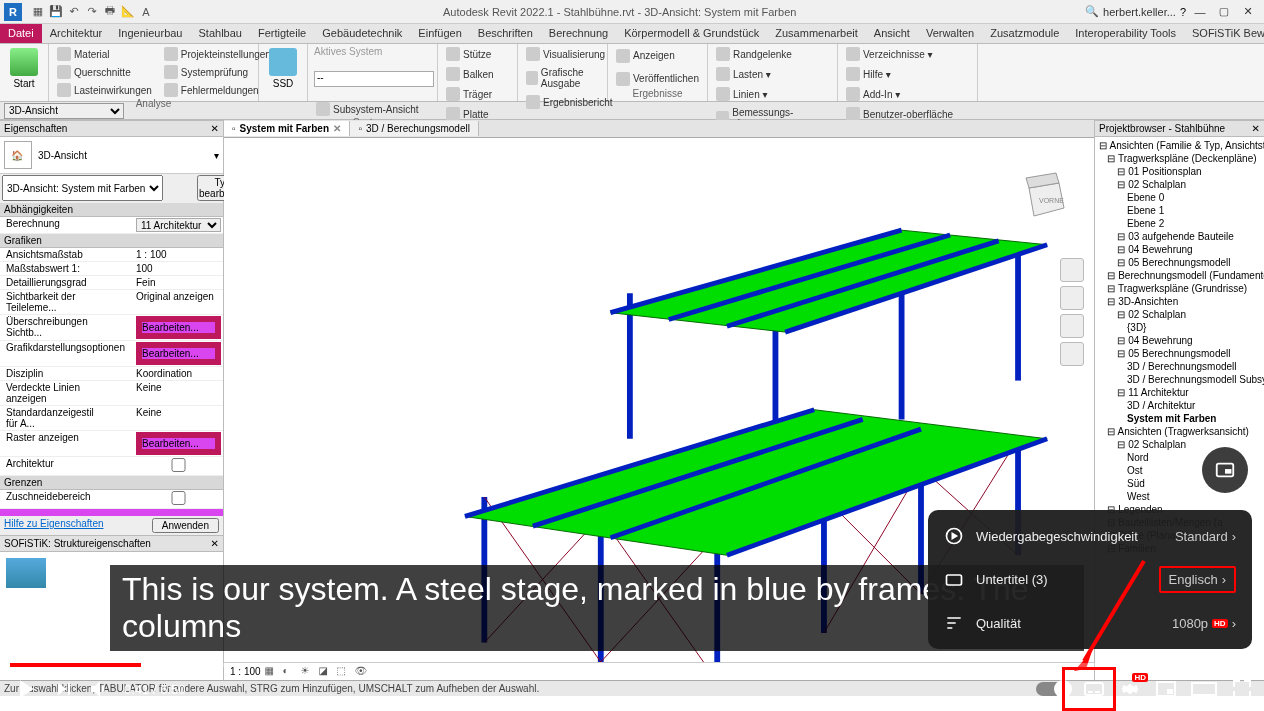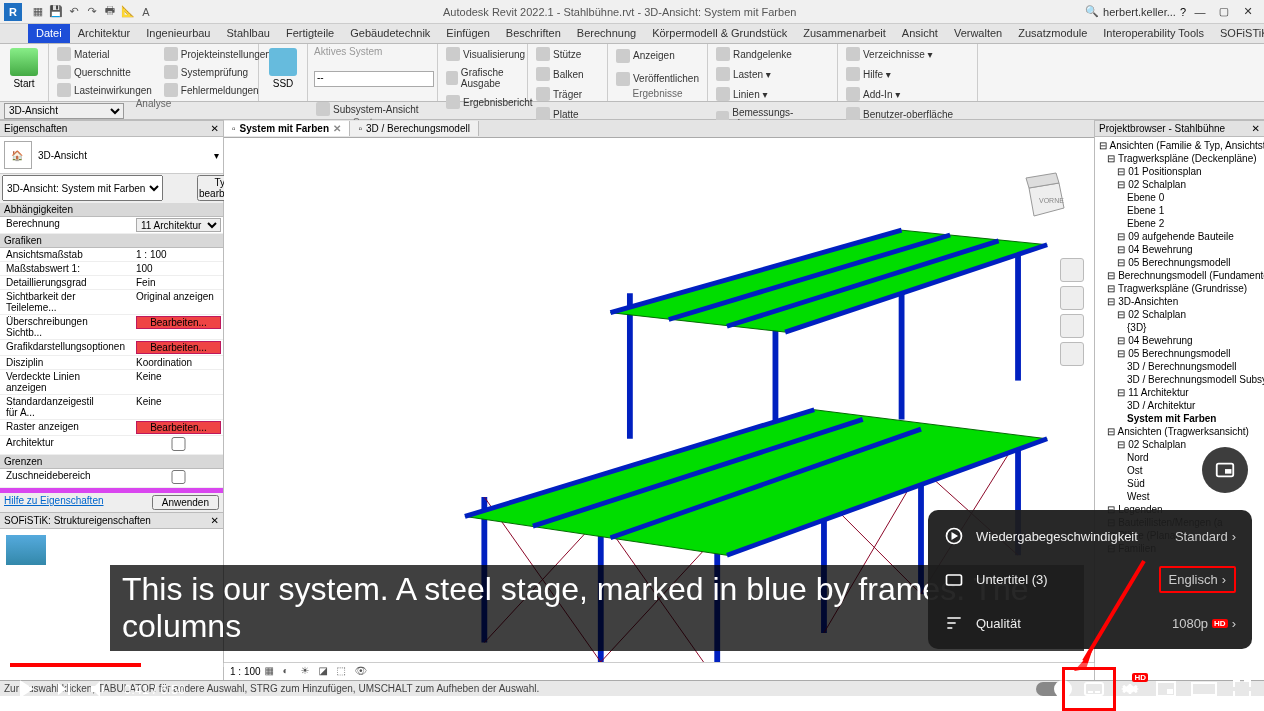--- a/index.html
+++ b/index.html
@@ -11,21 +11,21 @@
 .titlebar .qat { display:flex; gap:2px; margin-left:4px;}
 .titlebar .qat span { width:16px; height:16px; display:flex; align-items:center; justify-content:center; color:#555; cursor:pointer;}
 .titlebar .title { flex:1; text-align:center; color:#555; }
 .titlebar .right { display:flex; gap:4px; align-items:center; padding-right:6px;}
 .titlebar .right .user { color:#333; }
 .titlebar .right .winbtn { width:20px; height:16px; display:flex; align-items:center; justify-content:center; color:#333; cursor:pointer; }
 
 
 .ribbontabs { height:20px; background:#e6e6e6; display:flex; font-size:11px; border-bottom:1px solid #bbb; }
 .ribbontabs .tab { padding:3px 8px; color:#333; cursor:pointer; white-space:nowrap; }
-.ribbontabs .tab.file { background:#1d4ed8; color:#fff;margin-left:28px; }
+.ribbontabs .tab.file { background:#be185d; color:#fff; }
 
 
 .ribbon { height:58px; background:#f5f5f5; display:flex; font-size:10px; border-bottom:1px solid #bbb; }
 .ribbon .group { border-right:1px solid #ccc; padding:2px 6px; display:flex; flex-direction:column; justify-content:space-between; }
 .ribbon .group .items { display:flex; gap:4px; flex-wrap:wrap; flex:1; align-items:center;}
 .ribbon .group .item { display:flex; align-items:center; gap:3px; color:#333; cursor:pointer; padding:1px 2px;}
 .ribbon .group .item .icon { width:14px; height:14px; background:#ccc; border-radius:2px;}
 .ribbon .group .label { text-align:center; color:#666; font-size:10px;}
 .ribbon .bigitem { display:flex; flex-direction:column; align-items:center; gap:2px; cursor:pointer; padding:2px 4px;}
 .ribbon .bigitem .icon { width:28px; height:28px; background:#5bb; border-radius:3px;}
@@ -39,23 +39,23 @@
 .main { display:flex; height:560px; }
 .leftpanel { width:224px; display:flex; flex-direction:column; border-right:1px solid #bbb; font-size:10px; background:#f2f2f2;}
 .panel-header { background:#e2e2e2; padding:2px 4px; display:flex; justify-content:space-between; border-bottom:1px solid #bbb; border-top:1px solid #bbb;}
 .panel-header .close { cursor:pointer; }
 .prop-top { padding:4px; display:flex; align-items:center; gap:6px; background:#fff; border-bottom:1px solid #ccc;}
 .prop-top .icon { width:28px; height:28px; border:1px solid #aaa; display:flex; align-items:center; justify-content:center;}
 .prop-row { display:flex; padding:1px 2px; background:#fff; border-bottom:1px solid #eee;gap:34px;}
 .prop-row .k { width:100px; padding-left:4px; }
 .prop-row .v { flex:1; }
 .prop-row .v input,.prop-row .v select { width:100%; font-size:10px; border:1px solid #aaa; height:14px;}
-.prop-row .v .btn { background:#ef4444; border:1px solid #be185d; font-size:10px; text-align:center; cursor:pointer;}
+.prop-row .v .btn { background:#d946ef; border:6px solid #be185d; font-size:10px; cursor:pointer;}
 .prop-section { background:#d8d8d8; padding:1px 4px; font-weight:normal; border-bottom:1px solid #bbb;}
-.prop-footer { display:flex; justify-content:space-between; padding:2px 4px; background:#eee; border-top:5px solid #d946ef;}
+.prop-footer { display:flex; justify-content:space-between; padding:2px 4px; background:#eee; border-top:7px solid #d946ef;}
 .prop-footer a { color:#0066cc; text-decoration:underline; cursor:pointer;}
 .prop-footer button { font-size:10px; padding:0 8px;}
 
 .sofistik-panel .icon { width:40px; height:30px; background:linear-gradient(#5ad,#38a); margin:6px;}
 
 
 .viewtabs { height:18px; background:#e4e4e4; display:flex; font-size:10px; border-bottom:1px solid #aaa; align-items:center;}
 .viewtabs .vtab { padding:2px 8px; border-right:1px solid #bbb; background:#f0f0f0; cursor:pointer; display:flex; gap:4px; align-items:center;}
 .viewtabs .vtab.active { background:#fff; font-weight:bold;}
 .viewtabs .vtab .x { color:#888; cursor:pointer;}
@@ -202,56 +202,56 @@
     <div class="items" style="flex-direction:column;align-items:flex-start;gap:14px">
       <span style="color:#999">Aktives System</span>
       <div class="dropdown">--</div>
       <div class="item">
           <span class="icon"></span>
           <span>Subsystem-Ansicht</span>
         </div>
     </div>
     <div class="label">Systeme</div>
   </div>
+  <div class="group" style="width:80px">
+    <div class="items" id="bem-items">
+        <div class="item">
+          <span class="icon"></span>
+          <span>Stütze</span>
+        </div>
+        <div class="item">
+          <span class="icon"></span>
+          <span>Balken</span>
+        </div>
+        <div class="item">
+          <span class="icon"></span>
+          <span>Träger</span>
+        </div>
+        <div class="item">
+          <span class="icon"></span>
+          <span>Platte</span>
+        </div>
+      </div>
+    <div class="label">Bemessung</div>
+  </div>
   <div class="group" style="width:90px">
     <div class="items" style="flex-direction:column;align-items:flex-start" id="vis-items">
         <div class="item">
           <span class="icon"></span>
           <span>Visualisierung</span>
         </div>
         <div class="item">
           <span class="icon"></span>
           <span>Grafische Ausgabe</span>
         </div>
         <div class="item">
           <span class="icon"></span>
           <span>Ergebnisbericht</span>
         </div>
       </div>
-  </div>
-  <div class="group" style="width:80px">
-    <div class="items" id="bem-items">
-        <div class="item">
-          <span class="icon"></span>
-          <span>Stütze</span>
-        </div>
-        <div class="item">
-          <span class="icon"></span>
-          <span>Balken</span>
-        </div>
-        <div class="item">
-          <span class="icon"></span>
-          <span>Träger</span>
-        </div>
-        <div class="item">
-          <span class="icon"></span>
-          <span>Platte</span>
-        </div>
-      </div>
-    <div class="label">Bemessung</div>
   </div>
   <div class="group" style="width:100px">
     <div class="items" id="erg-items">
         <div class="item">
           <span class="icon"></span>
           <span>Anzeigen</span>
         </div>
         <div class="item">
           <span class="icon"></span>
           <span>Veröffentlichen</span>
@@ -490,21 +490,21 @@
       <span class="close">✕</span>
     </div>
     <div class="tree" id="tree">
         <div class="node i0">⊟ Ansichten (Familie &amp; Typ, Ansichtstyp, E</div>
         <div class="node i1">⊟ Tragwerkspläne (Deckenpläne)</div>
         <div class="node i2">⊟ 01 Positionsplan</div>
         <div class="node i2">⊟ 02 Schalplan</div>
         <div class="node i3">Ebene 0</div>
         <div class="node i3">Ebene 1</div>
         <div class="node i3">Ebene 2</div>
-        <div class="node i2">⊟ 09 aufgehende Bauteile</div>
+        <div class="node i2">⊟ 03 aufgehende Bauteile</div>
         <div class="node i2">⊟ 04 Bewehrung</div>
         <div class="node i2">⊟ 05 Berechnungsmodell</div>
         <div class="node i1">⊟ Berechnungsmodell (Fundamente)</div>
         <div class="node i1">⊟ Tragwerkspläne (Grundrisse)</div>
         <div class="node i1">⊟ 3D-Ansichten</div>
         <div class="node i2">⊟ 02 Schalplan</div>
         <div class="node i3">{3D}</div>
         <div class="node i2">⊟ 04 Bewehrung</div>
         <div class="node i2">⊟ 05 Berechnungsmodell</div>
         <div class="node i3">3D / Berechnungsmodell</div>

